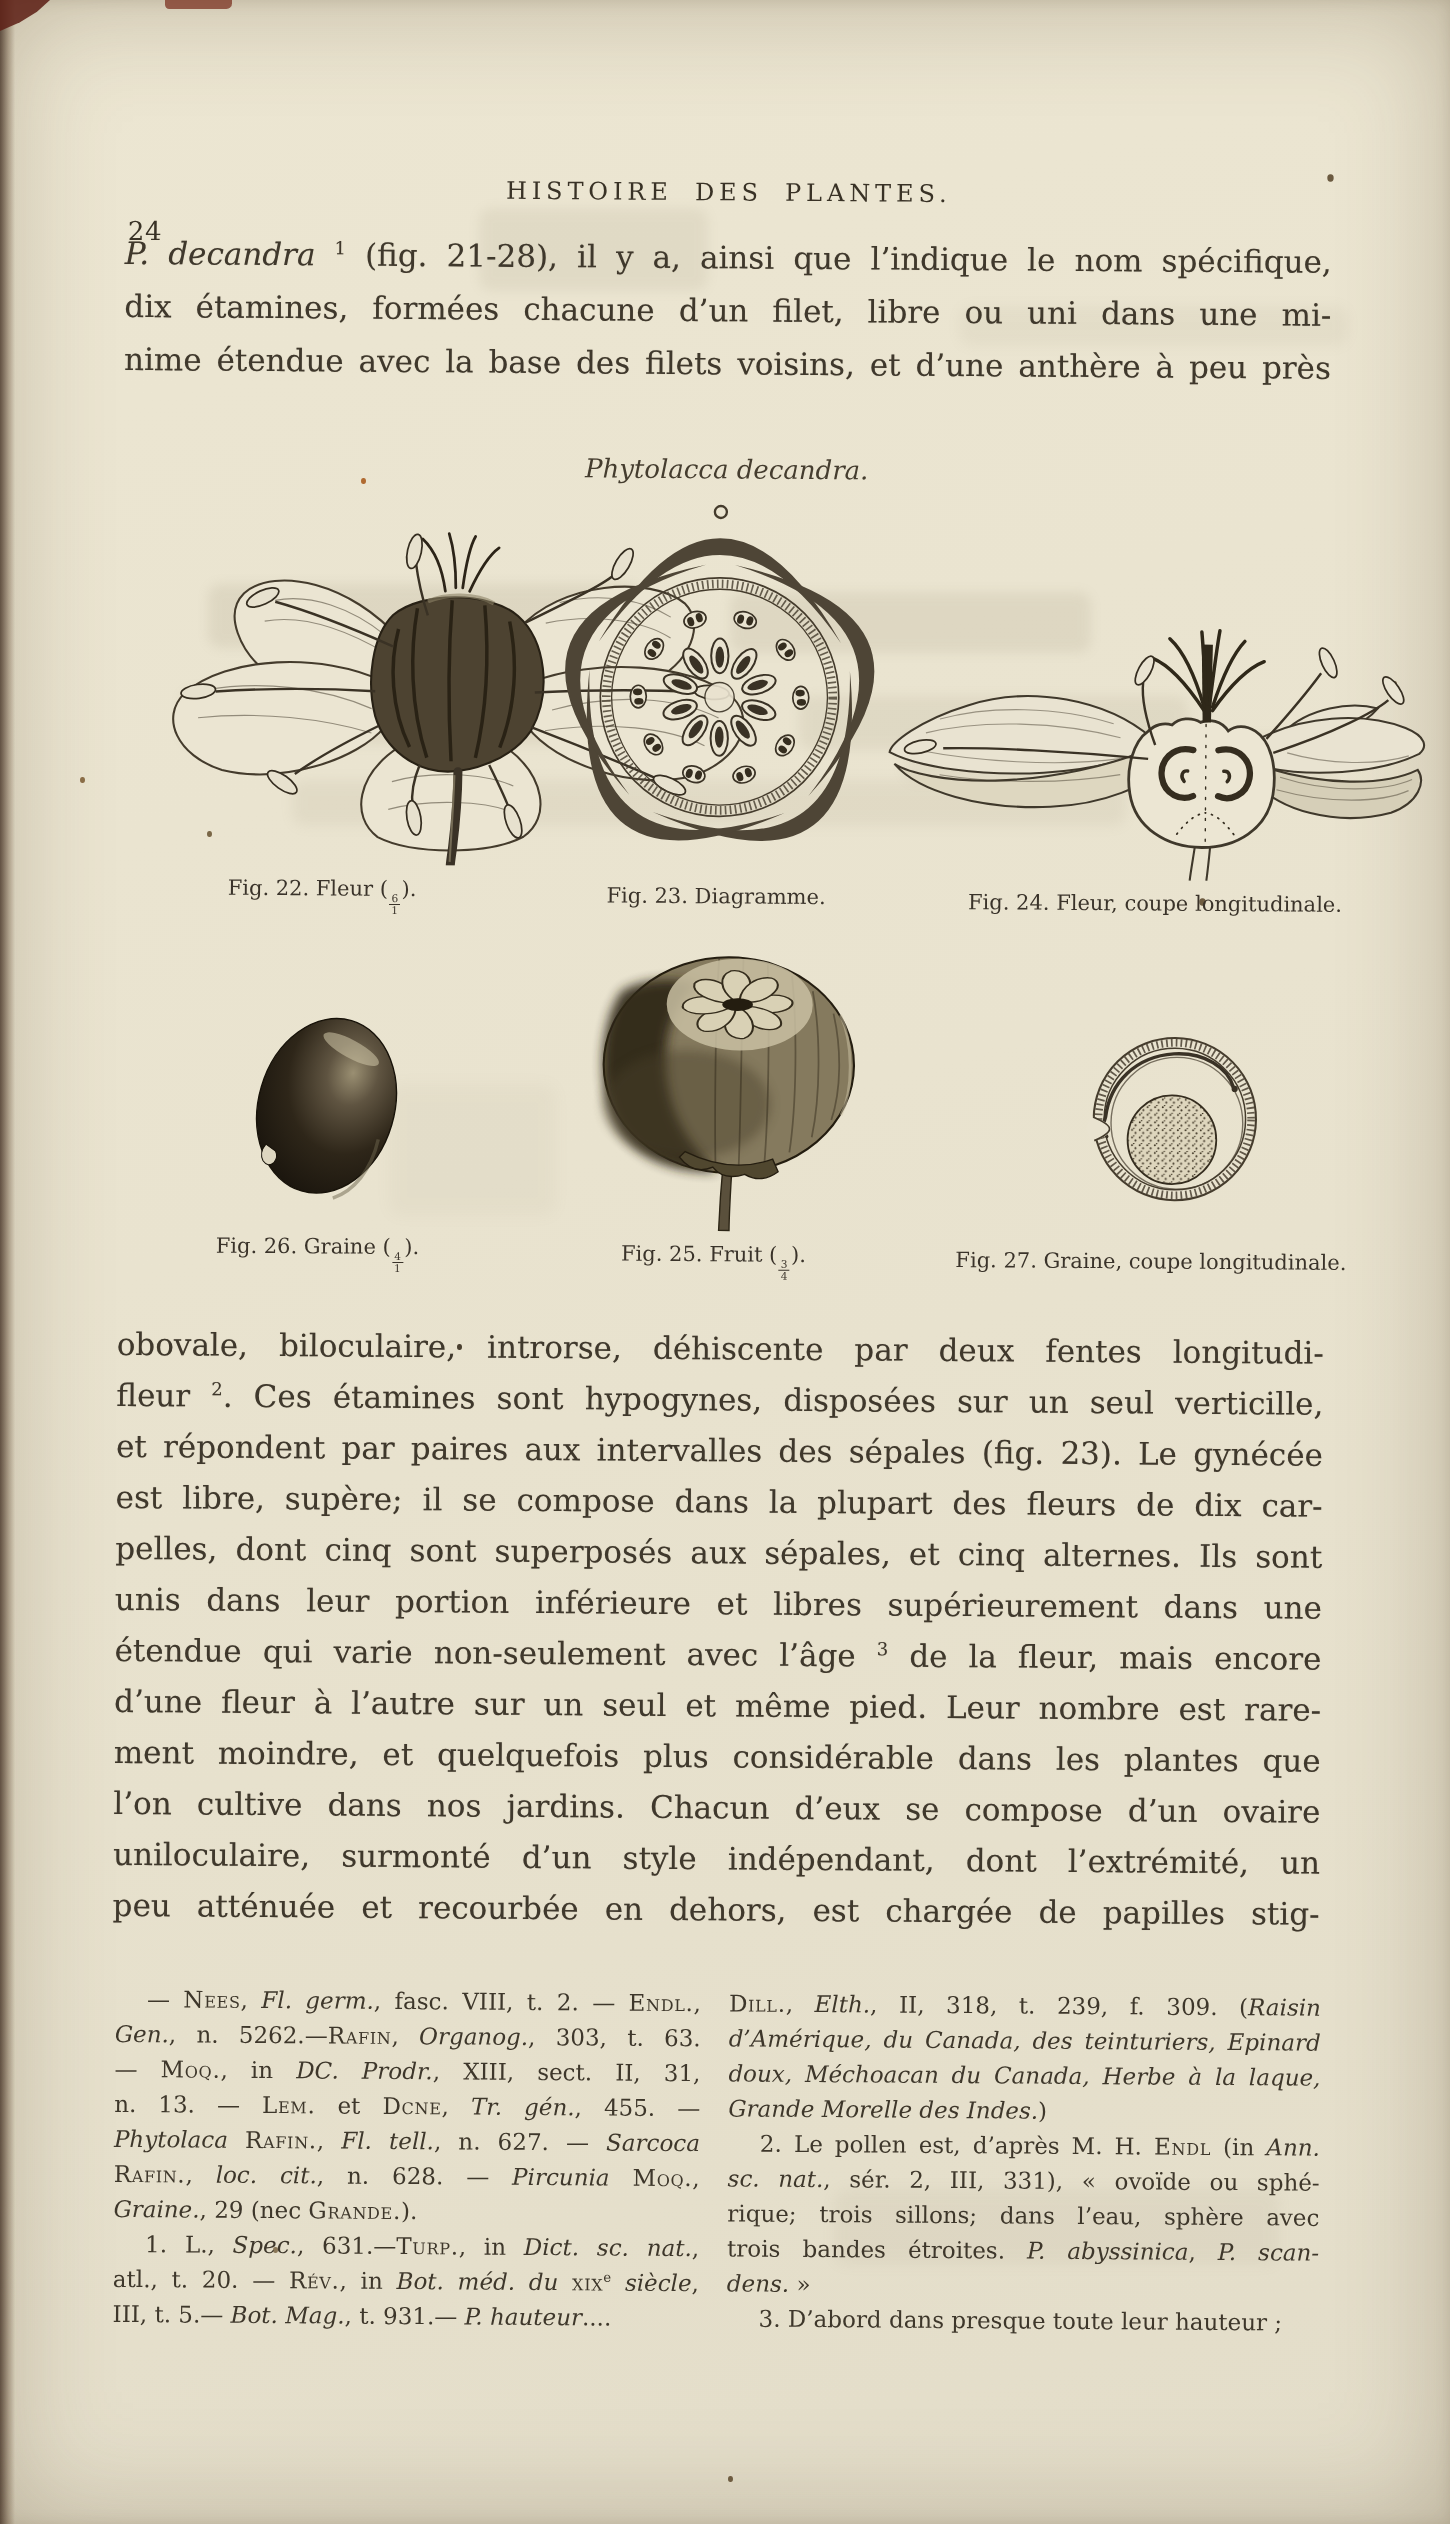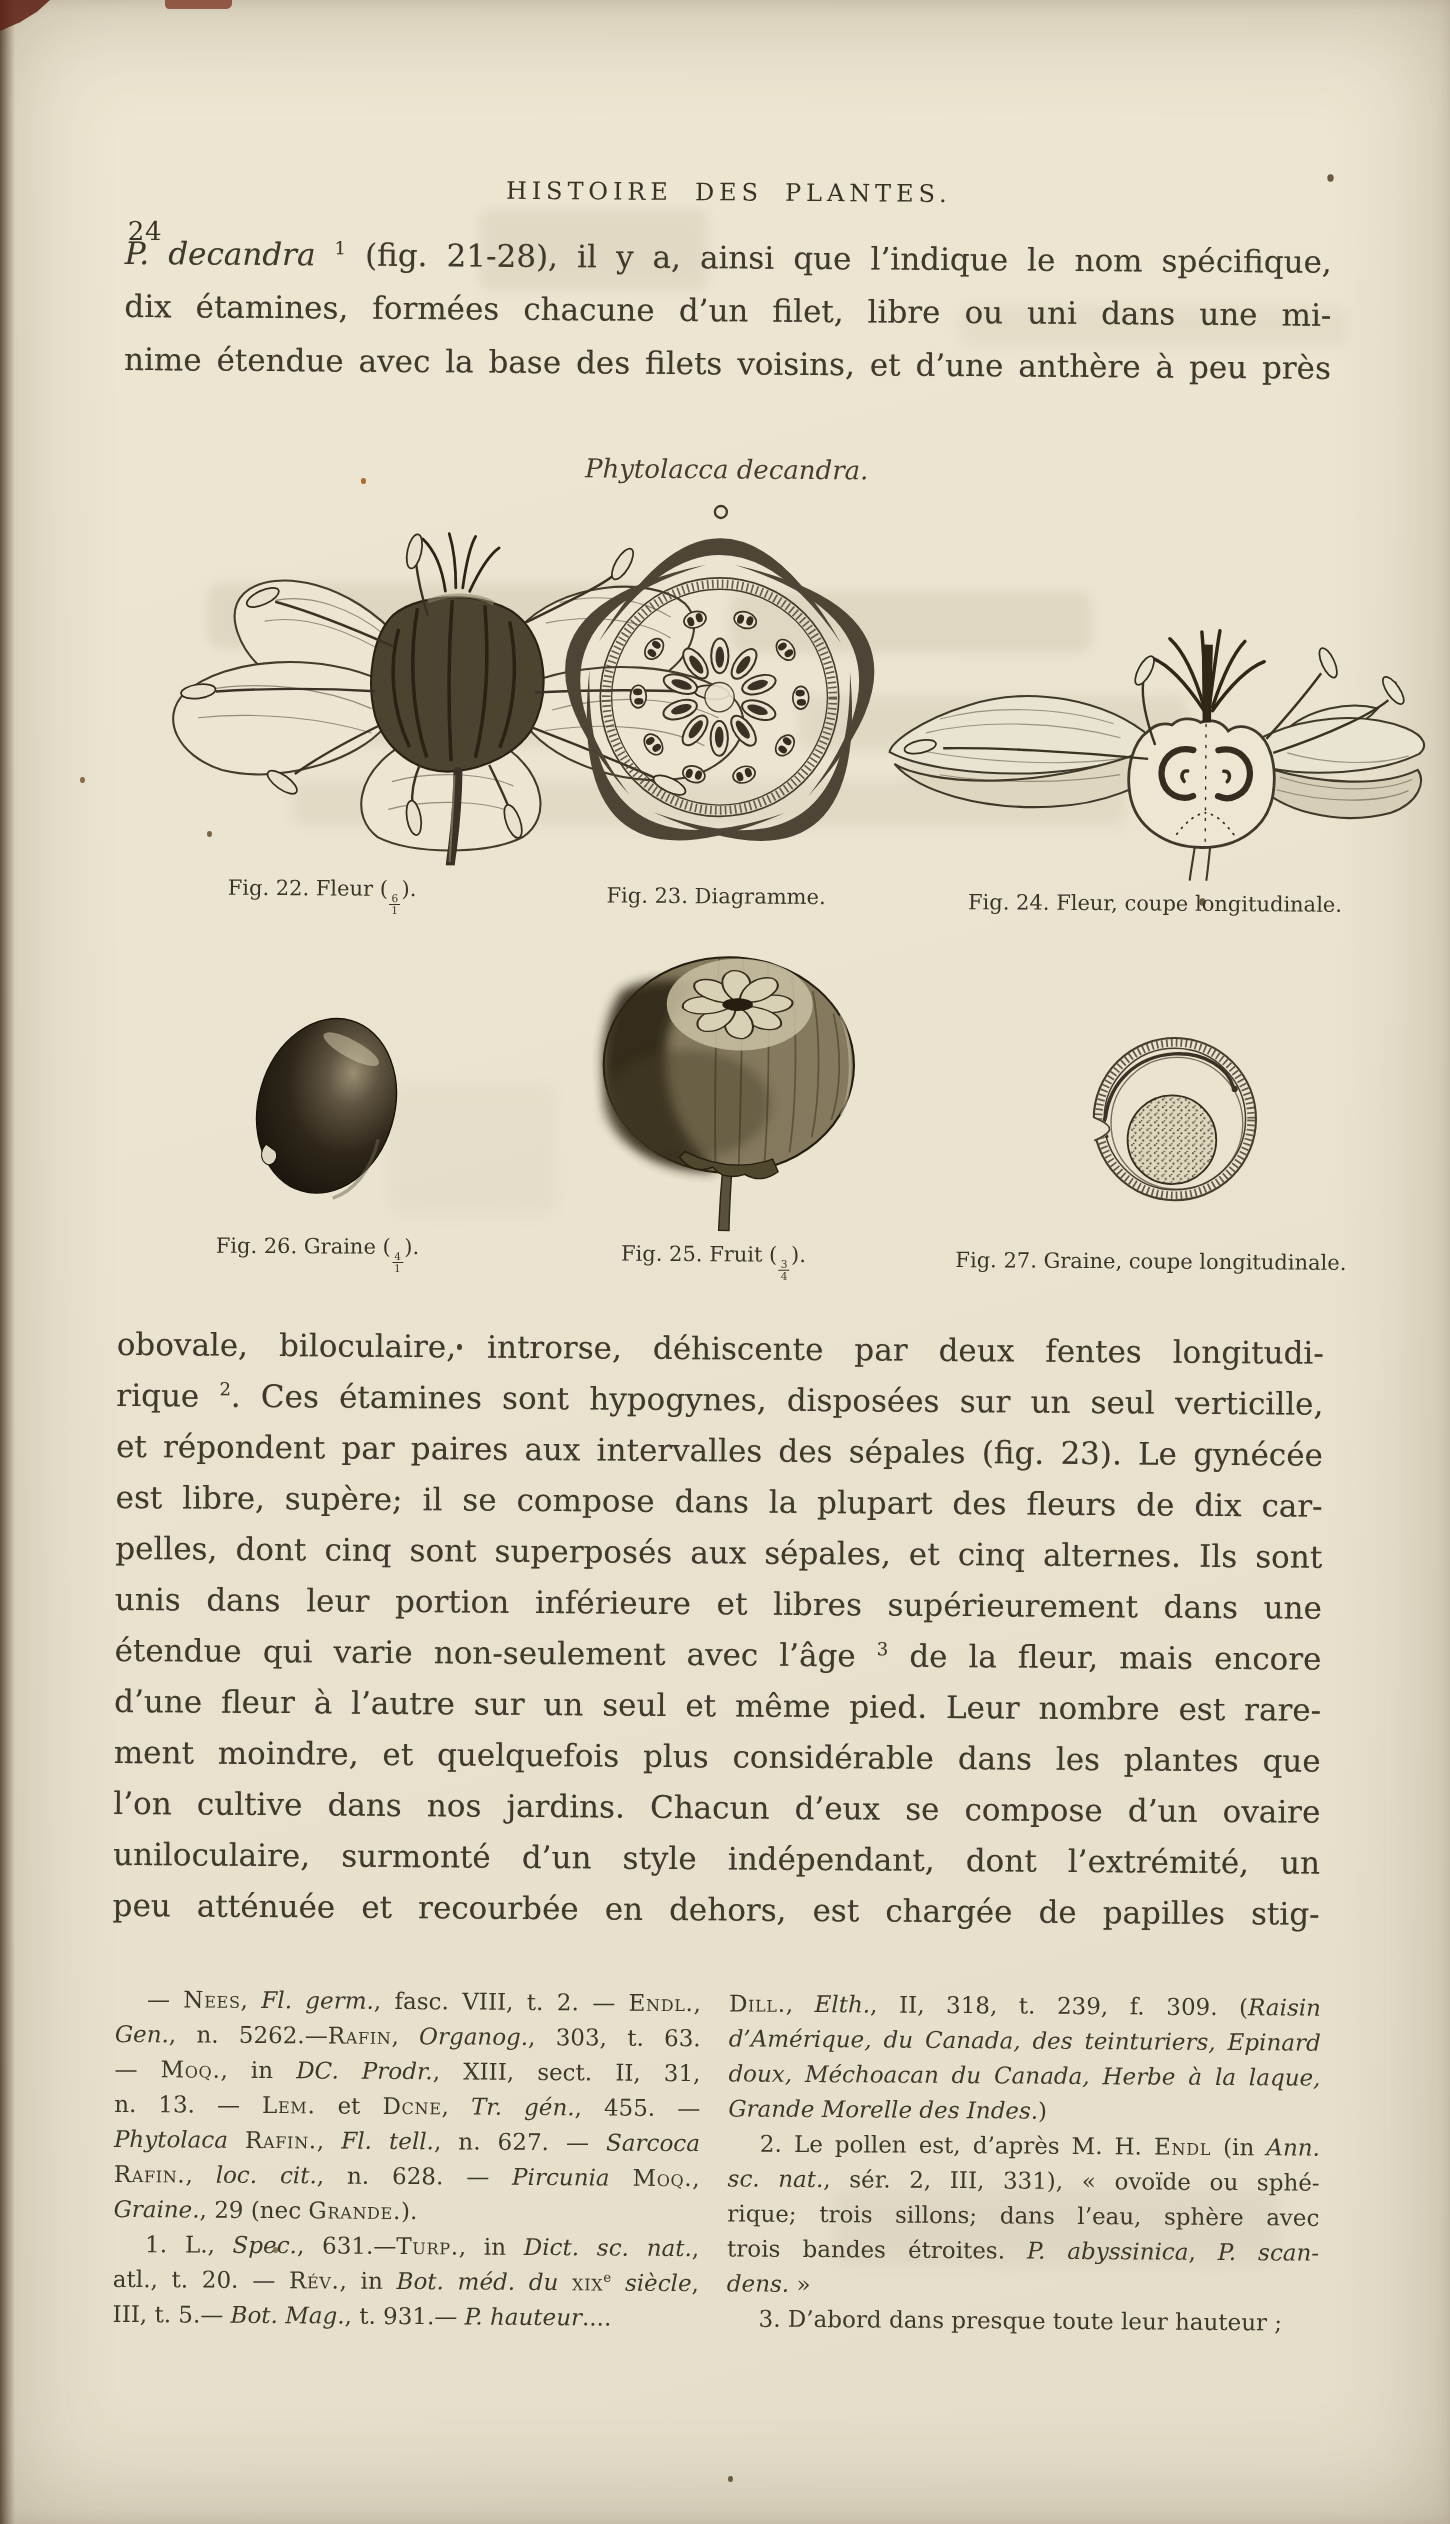--- a/index.html
+++ b/index.html
@@ -486,21 +486,21 @@
           <span class="num">3</span>
           <span class="den">4</span>
         </span><span>).</span></div>
     </div>
   <div class="caption cap-f27">
       <div class="tline"><span>Fig. 27. Graine, coupe longitudinale.</span></div>
     </div>
 
   <div class="body-par">
       <div class="tline just"><span>obovale, biloculaire, introrse, déhiscente par deux fentes longitudi-</span></div>
-      <div class="tline just"><span>rique </span><span class="sup">2</span><span>. Ces étamines sont hypogynes, disposées sur un seul verticille,</span></div>
+      <div class="tline just"><span>fleur </span><span class="sup">2</span><span>. Ces étamines sont hypogynes, disposées sur un seul verticille,</span></div>
       <div class="tline just"><span>et répondent par paires aux intervalles des sépales (fig. 23). Le gynécée</span></div>
       <div class="tline just"><span>est libre, supère; il se compose dans la plupart des fleurs de dix car-</span></div>
       <div class="tline just"><span>pelles, dont cinq sont superposés aux sépales, et cinq alternes. Ils sont</span></div>
       <div class="tline just"><span>unis dans leur portion inférieure et libres supérieurement dans une</span></div>
       <div class="tline just"><span>étendue qui varie non-seulement avec l’âge </span><span class="sup">3</span><span> de la fleur, mais encore</span></div>
       <div class="tline just"><span>d’une fleur à l’autre sur un seul et même pied. Leur nombre est rare-</span></div>
       <div class="tline just"><span>ment moindre, et quelquefois plus considérable dans les plantes que</span></div>
       <div class="tline just"><span>l’on cultive dans nos jardins. Chacun d’eux se compose d’un ovaire</span></div>
       <div class="tline just"><span>uniloculaire, surmonté d’un style indépendant, dont l’extrémité, un</span></div>
       <div class="tline just"><span>peu atténuée et recourbée en dehors, est chargée de papilles stig-</span></div>

